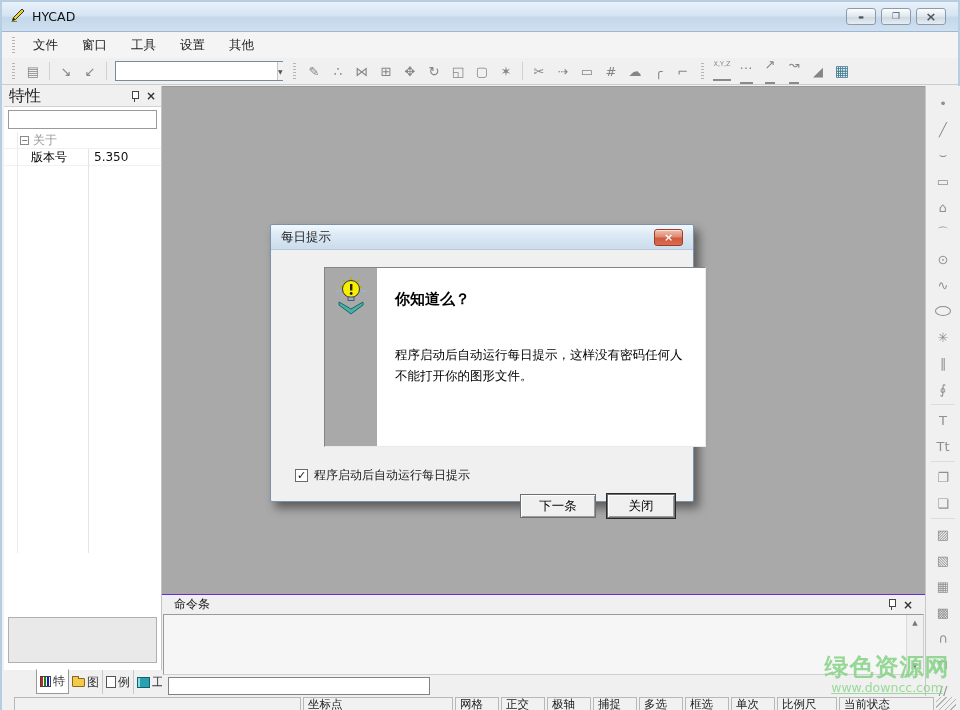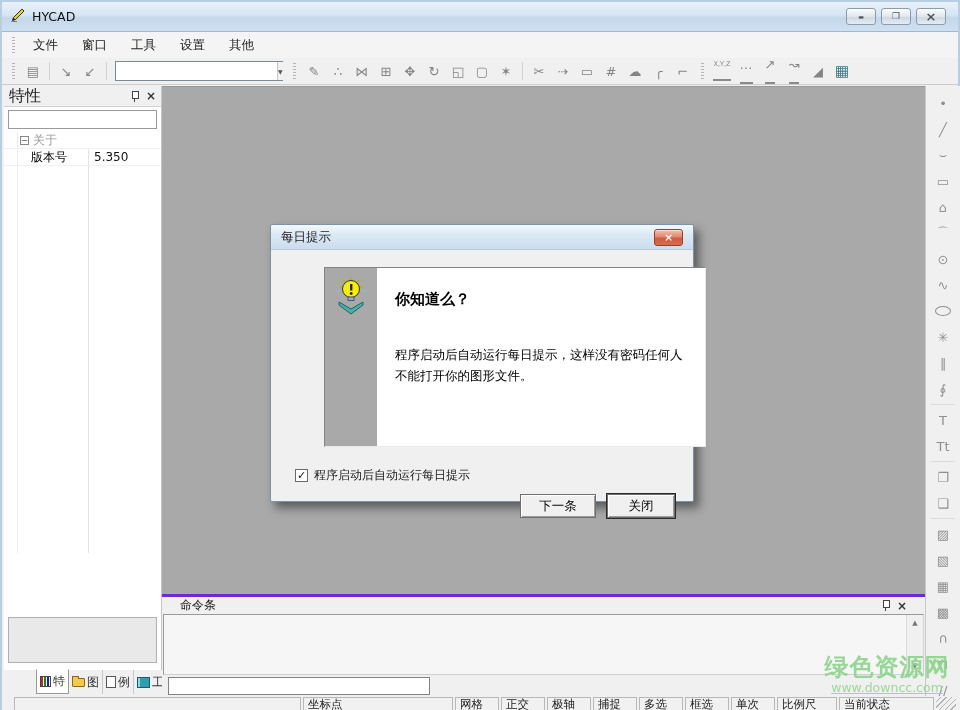--- a/index.html
+++ b/index.html
@@ -77,21 +77,21 @@
     background:#f4c84a; border:1px solid #8a6a14; border-bottom:none; }
   .ic-page { width:10px; height:12px; background:#fff; border:1px solid #555; }
   .ic-book { width:13px; height:11px; background:#2aa0b0; border:1px solid #14606a; box-shadow:inset 2px 0 0 #8adce8; }
 
   
   .canvas { position:absolute; left:160px; top:84px; width:763px; height:508px; background:#a9a9a9;
     border-top:1px solid #989898; }
 
   
   .command { position:absolute; left:160px; top:592px; width:763px; height:102px; background:#f0f0f0; }
-  .cmd-header { height:20px; display:flex; align-items:center; padding:0 18px; border-top:3px solid #6d28d9; }
+  .cmd-header { height:20px; display:flex; align-items:center; padding:0 12px; border-top:1px solid #6d28d9; }
   .cmd-title { font-size:12px; flex:1; }
   .cmd-text { position:relative; height:61px; background:#f6f6f6; border:1px solid #9a9a9a;
     border-right-color:#d0d0d0; border-bottom-color:#d0d0d0; margin:0 1px; }
   .scrollbar { position:absolute; right:0; top:0; bottom:0; width:17px; background:#f0f0f0; border-left:1px solid #dadada;
     display:flex; flex-direction:column; justify-content:space-between; align-items:center; padding:1px 0; }
   .scroll-btn { width:15px; height:14px; font-size:7px; color:#777; display:flex; align-items:center; justify-content:center; }
   .cmd-input-row { height:21px; padding-top:2px; }
   .cmd-input { margin-left:6px; width:262px; height:18px; background:#fff; border:1px solid #828282;
     font-size:12px; padding:0 3px; outline:none; }
 

